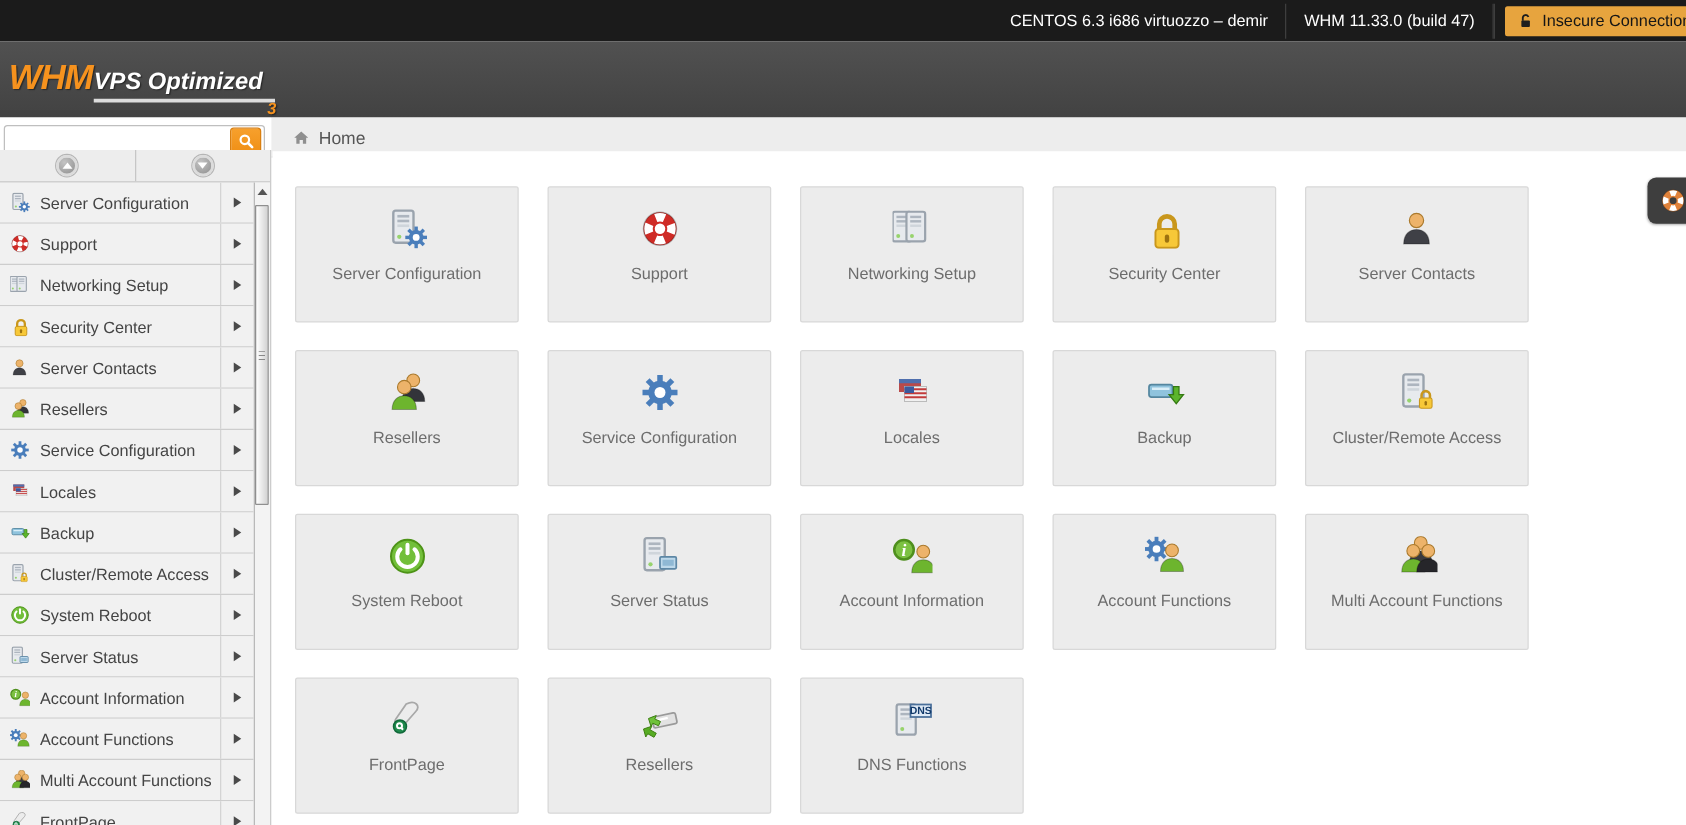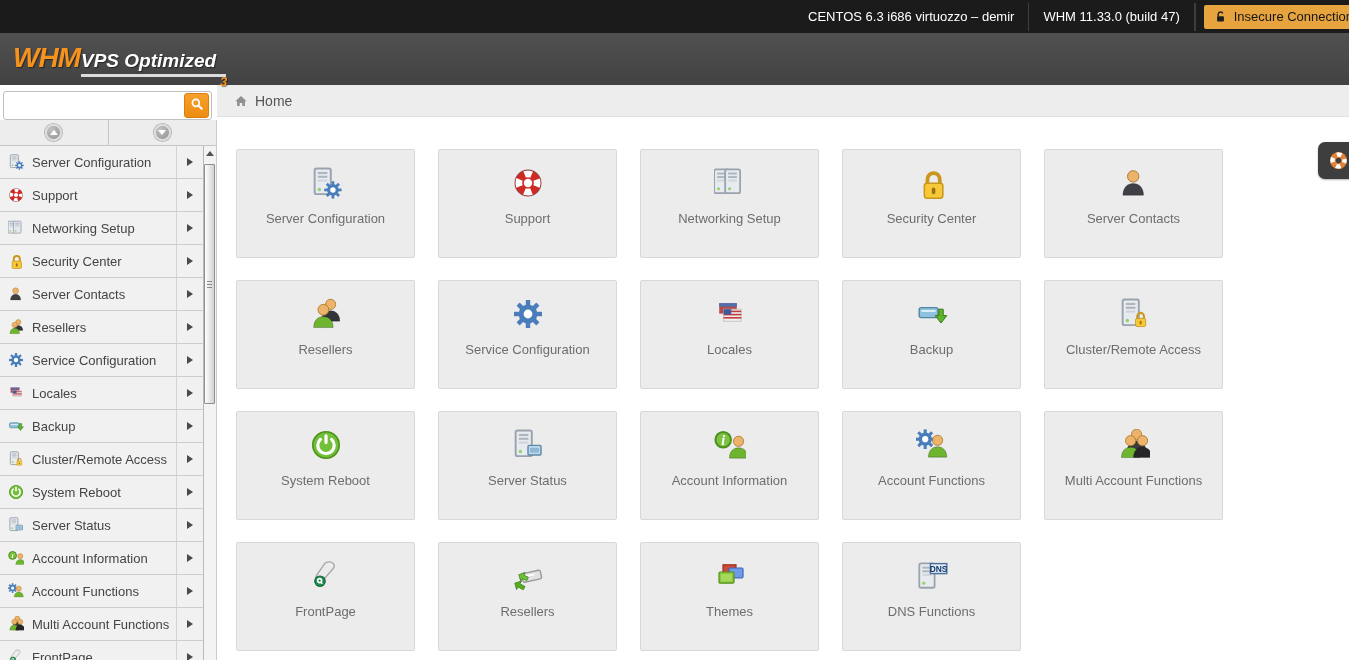--- a/index.html
+++ b/index.html
@@ -21,22 +21,22 @@
   .topbar{height:33px;background:#1b1b1b;display:flex;justify-content:flex-end;
     align-items:center;color:#fff;font-size:13px}
   .tb-item{padding:0 14px;white-space:nowrap;line-height:28px}
   .tb-sep{width:1px;height:28px;background:#3e3e3e;flex:none}
   .insecure-btn{flex:none;display:flex;align-items:center;gap:6px;height:24px;
     margin:0 -14px 0 8px;padding:0 10px;background:#e7a43e;border:none;border-radius:2px;
     font-size:13px;color:#161616;font-family:inherit;cursor:pointer;white-space:nowrap}
   .insecure-btn .icon14 svg{width:13px;height:13px}
 
   
-  .navbar{height:52px;background:linear-gradient(#515151,#424242);display:flex;
-    align-items:center;padding-left:13px}
+  .navbar{height:61px;background:linear-gradient(#515151,#424242);display:flex;
+    align-items:center;padding-left:7px}
   .logo{display:flex;align-items:baseline;cursor:pointer}
   .logo-whm{color:#f6921e;font-size:28px;font-weight:bold;font-style:italic;
     letter-spacing:-1px;text-shadow:1px 1px 1px rgba(0,0,0,.45)}
   .logo-edition{position:relative;color:#fff;font-size:19px;font-weight:bold;
     font-style:italic;margin-left:1px;padding:0 10px 2px 0;border-bottom:3px solid #dcdcdc;
     text-shadow:1px 1px 1px rgba(0,0,0,.45)}
   .logo-3{position:absolute;right:-1px;bottom:-15px;color:#f6921e;font-size:13px;font-weight:bold}
   .nav-links{display:flex;margin-left:42px;gap:50px}
   .nav-link{color:#fff;font-size:14px;font-weight:bold;cursor:pointer}
 
@@ -765,31 +765,20 @@
             </g>
             <path d="M1.4 11.6 l3.3 -1.1 -0.7 1.4 2.5 1.4 -0.9 1.6 -2.5 -1.4 -0.8 1.3 z" fill="#57ac23" stroke="#3d8012" stroke-width="0.4"></path>
             <path d="M3.4 7.4 l3.1 -1.2 -0.6 1.4 2.3 1 -0.8 1.7 -2.3 -1 -0.7 1.3 z" fill="#6fc23a" stroke="#3d8012" stroke-width="0.4"></path>
           </svg>
         </span>
         <span class="card-label">Resellers</span>
       </div>
       <div class="card">
         <span class="icon32">
           <svg viewBox="0 0 16 16" aria-hidden="true">
-            <rect x="4.5" y="2.4" width="6.5" height="4.2" fill="#cf4a38" stroke="#9c2f20" stroke-width="0.6"></rect>
-            <rect x="7.5" y="4" width="7" height="5" rx="0.6" fill="#6f9ae8" stroke="#3c66b8" stroke-width="0.6"></rect>
-            <rect x="2.5" y="6" width="7.5" height="5.6" rx="0.6" fill="#8cc63f" stroke="#55911a" stroke-width="0.6"></rect>
-            <rect x="3.5" y="7" width="5.5" height="3.6" fill="#a5d95e"></rect>
-          </svg>
-        </span>
-        <span class="card-label">Themes</span>
-      </div>
-      <div class="card">
-        <span class="icon32">
-          <svg viewBox="0 0 16 16" aria-hidden="true">
             <g transform="translate(-1.5 1) scale(0.9)">
               <rect x="3.5" y="0.8" width="8.5" height="13.5" rx="1" fill="#e7eaee" stroke="#9aa3ad"></rect>
               <rect x="5.2" y="2.6" width="5" height="1.1" fill="#adb5bf"></rect>
               <rect x="5.2" y="4.6" width="5" height="1.1" fill="#adb5bf"></rect>
               <rect x="5.2" y="6.6" width="5" height="1.1" fill="#cfd5db"></rect>
               <circle cx="6" cy="11.8" r="0.9" fill="#97d36d"></circle>
             </g>
             <rect x="7.2" y="1.8" width="8.2" height="5" fill="#dfeaf6" stroke="#4a6f9a" stroke-width="0.7"></rect>
             <text x="11.3" y="5.8" font-size="4.2" font-weight="bold" fill="#123a6b" text-anchor="middle" font-family="sans-serif">DNS</text>
           </svg>

